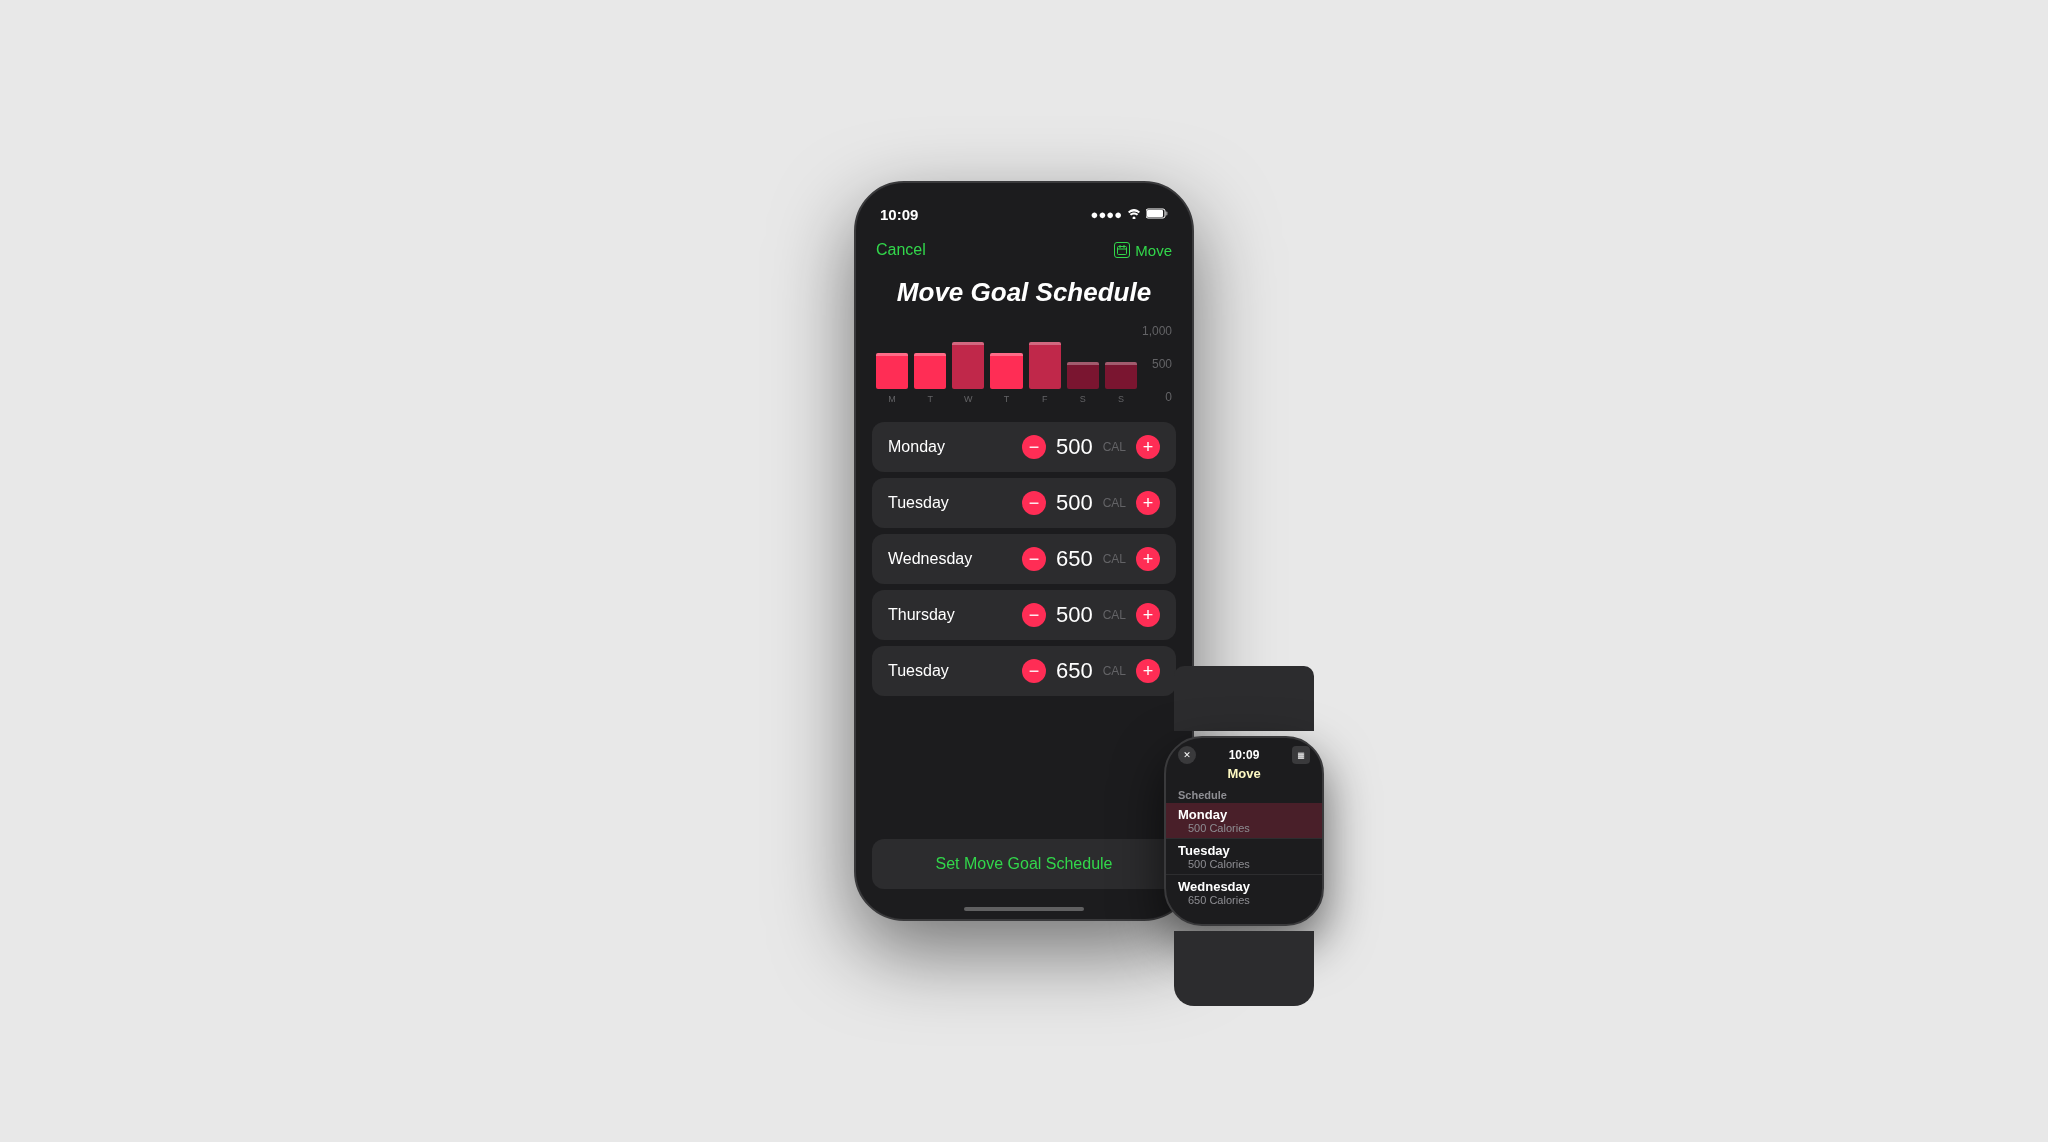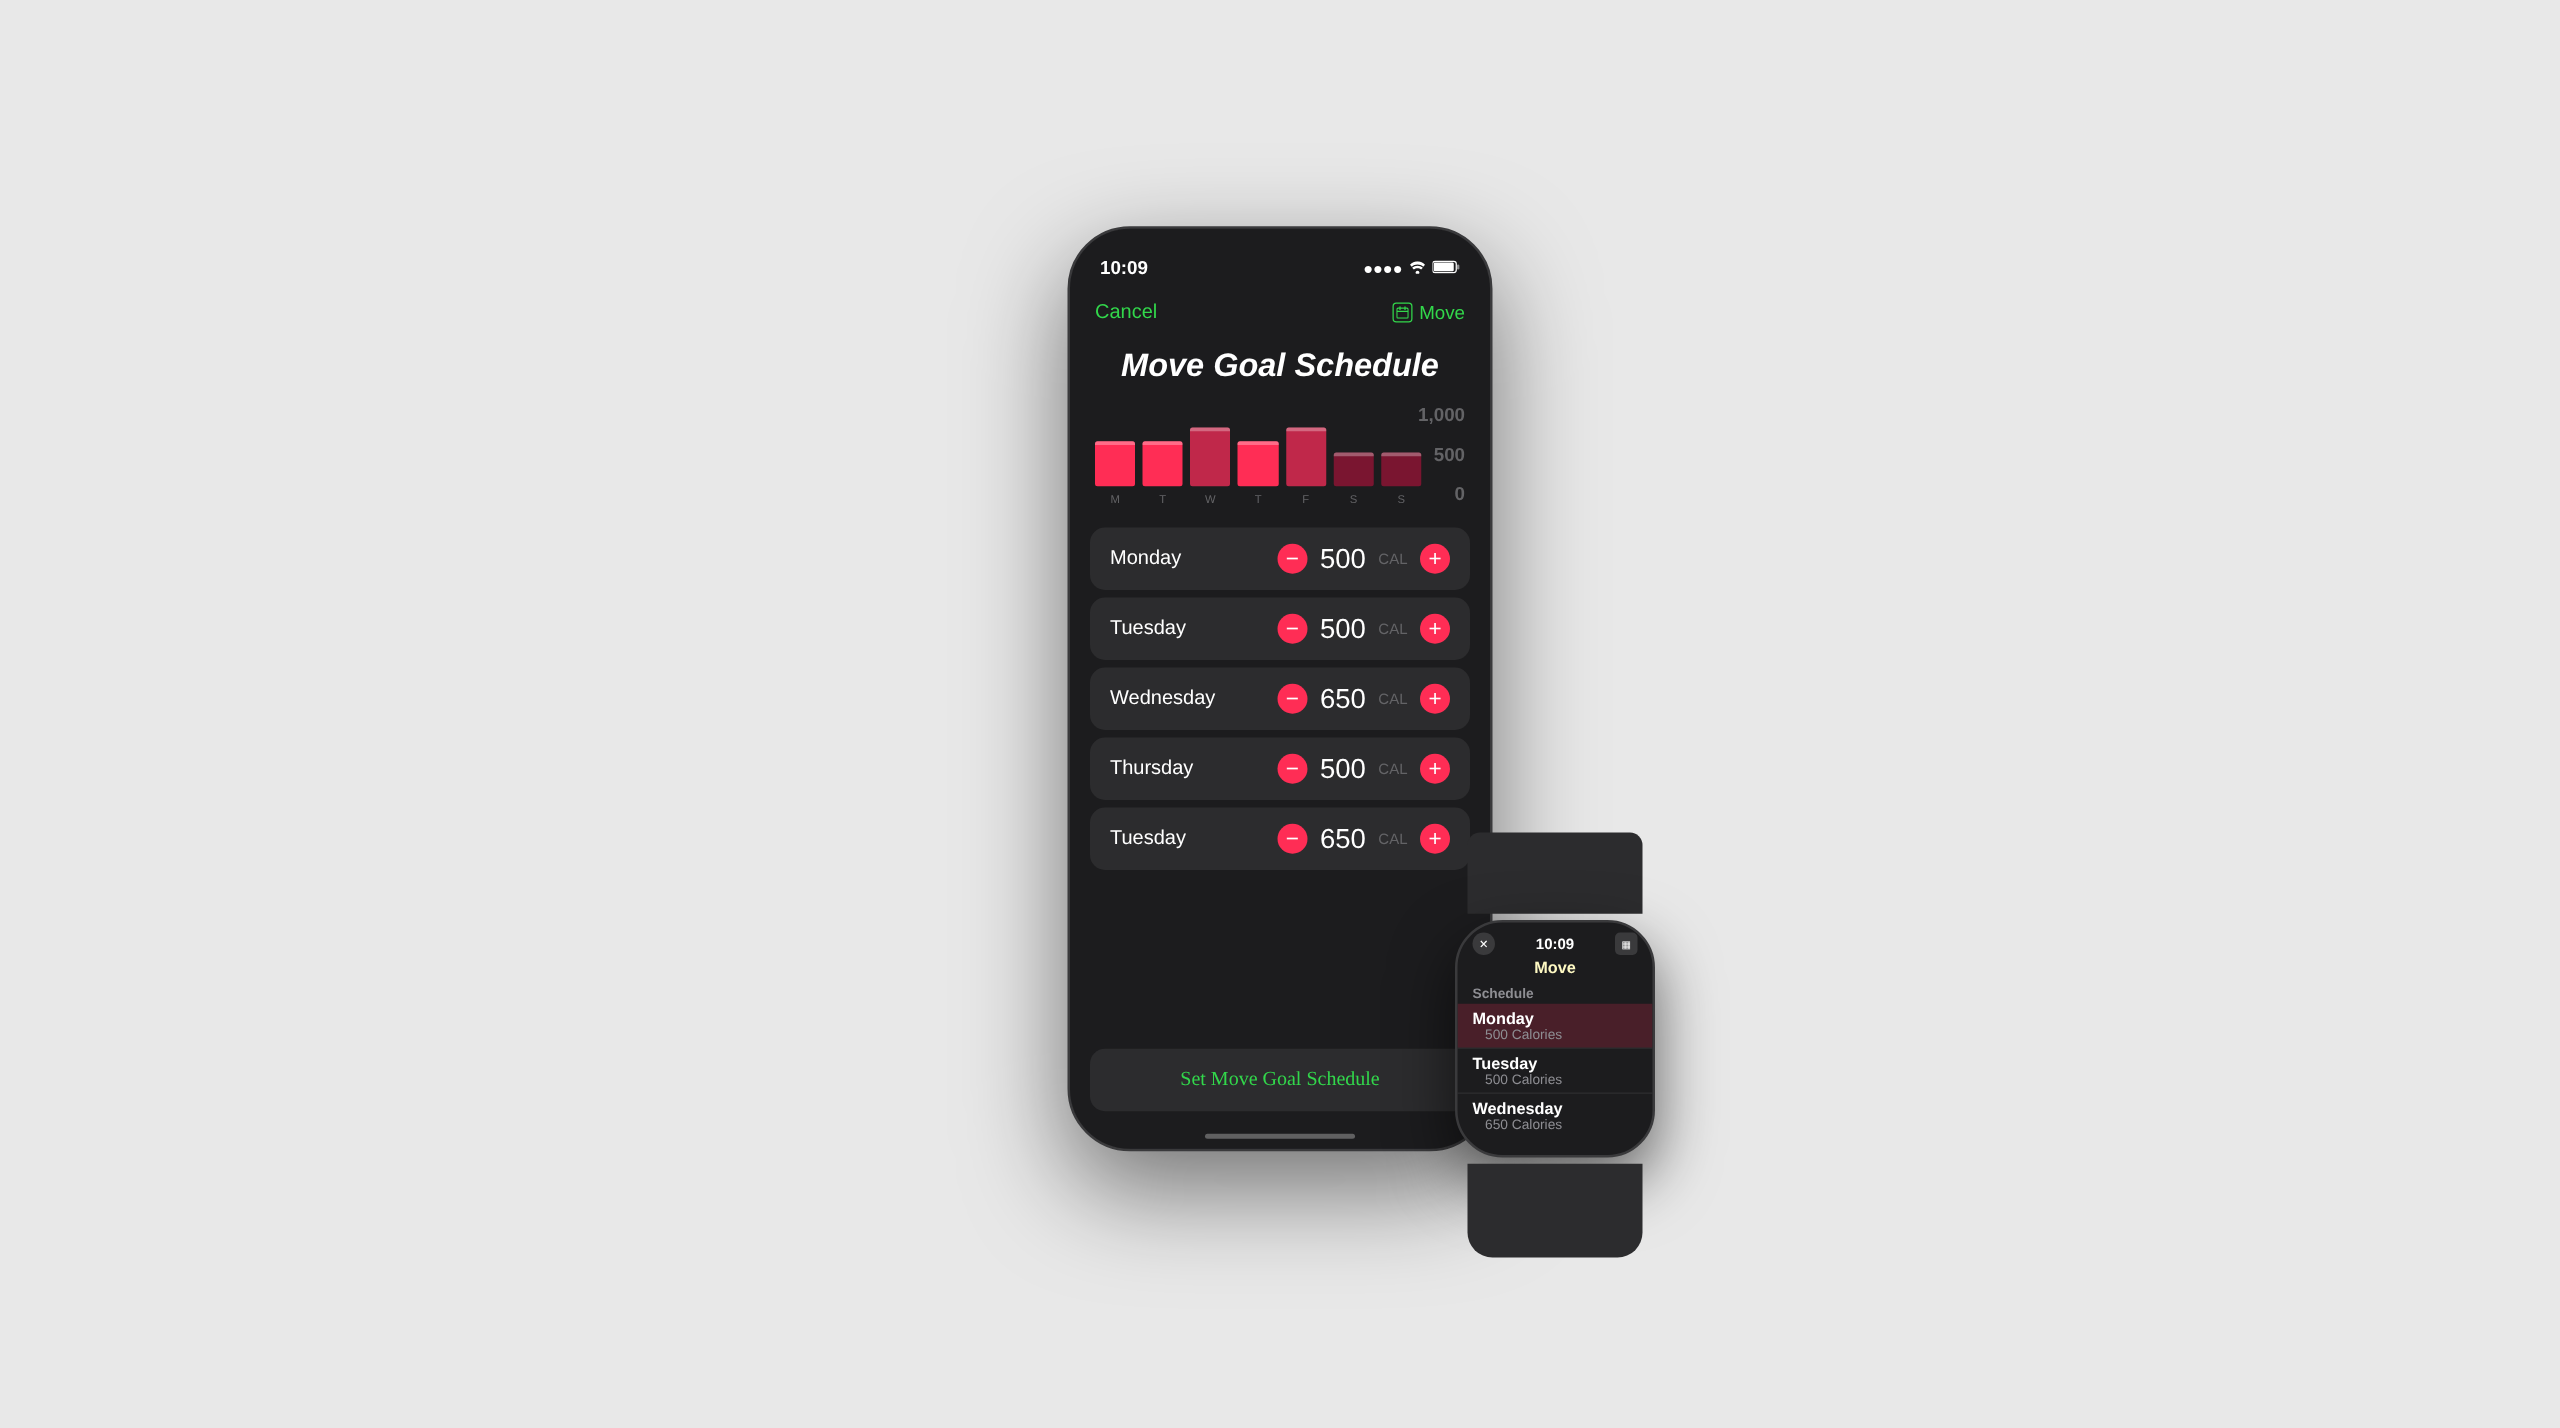--- a/index.html
+++ b/index.html
@@ -133,22 +133,21 @@
       right: 20px;
       top: 10px;
       display: flex;
       flex-direction: column;
       justify-content: space-between;
       height: 80px;
       text-align: right;
     }
     .chart-label-y {
       color: #636366;
-      font-size: 15px;
-      font-weight: bold;
+      font-size: 12px;
     }
     .chart-bars-area {
       margin-right: 35px;
       height: 80px;
       display: flex;
       align-items: flex-end;
       gap: 6px;
     }
     .chart-day-col {
       display: flex;
@@ -250,21 +249,20 @@
       width: 100%;
       background: #2c2c2e;
       border: none;
       border-radius: 12px;
       padding: 16px;
       color: #32d74b;
       font-size: 16px;
       font-weight: 500;
       cursor: pointer;
       text-align: center;
-      font-family: Liberation Serif, serif;
     }
     .home-indicator {
       position: absolute;
       bottom: 8px;
       left: 50%;
       transform: translateX(-50%);
       width: 120px;
       height: 4px;
       background: rgba(255,255,255,0.3);
       border-radius: 2px;

